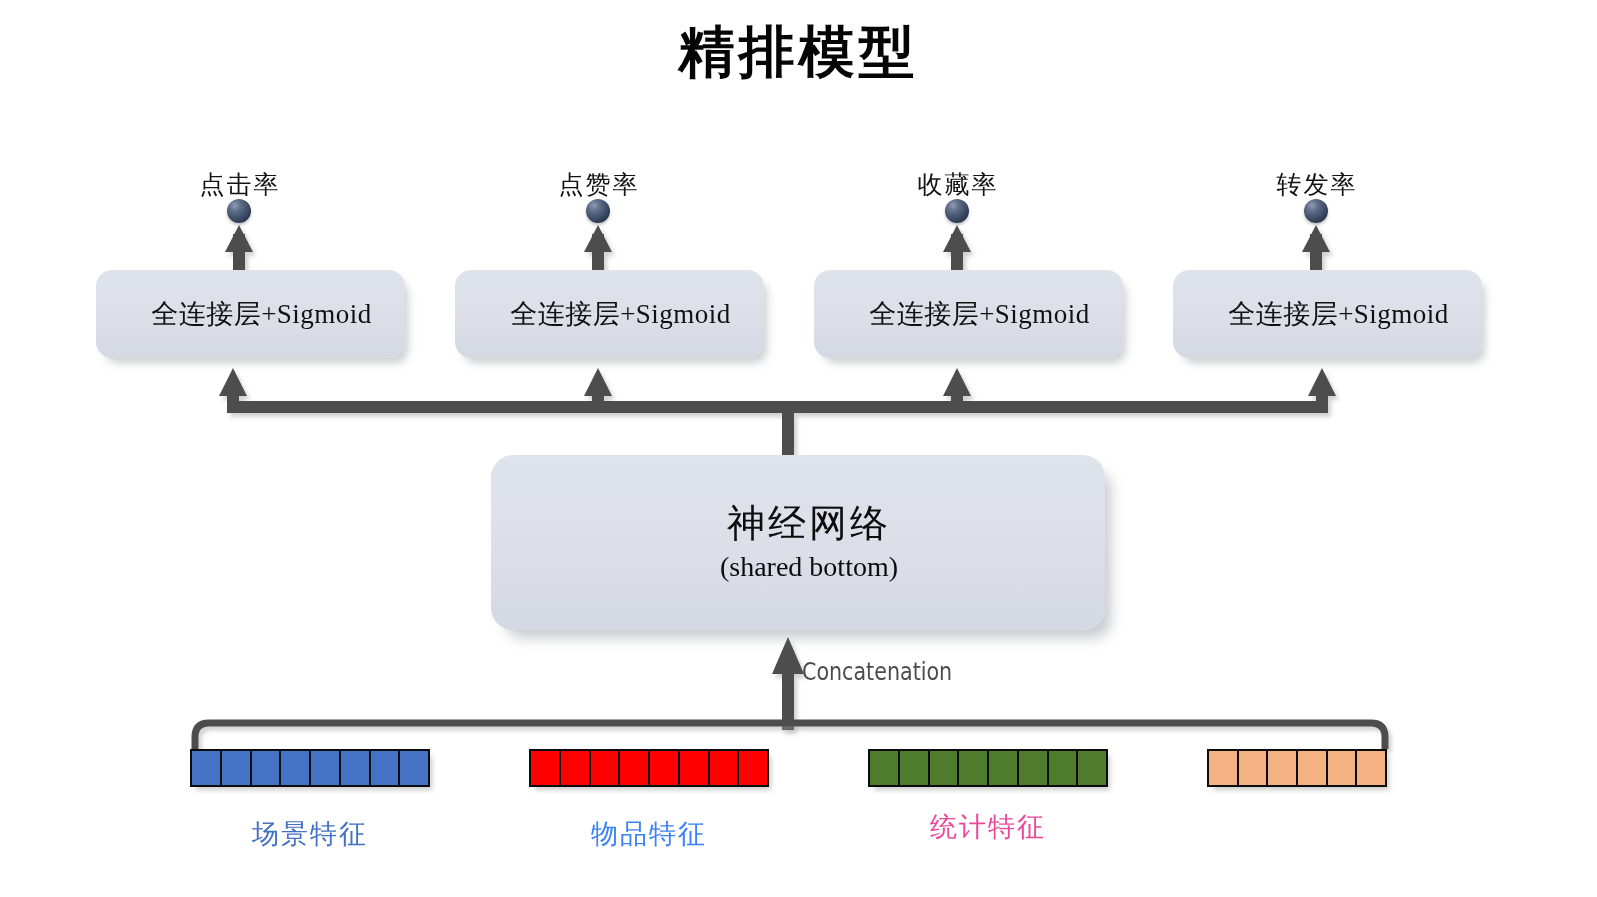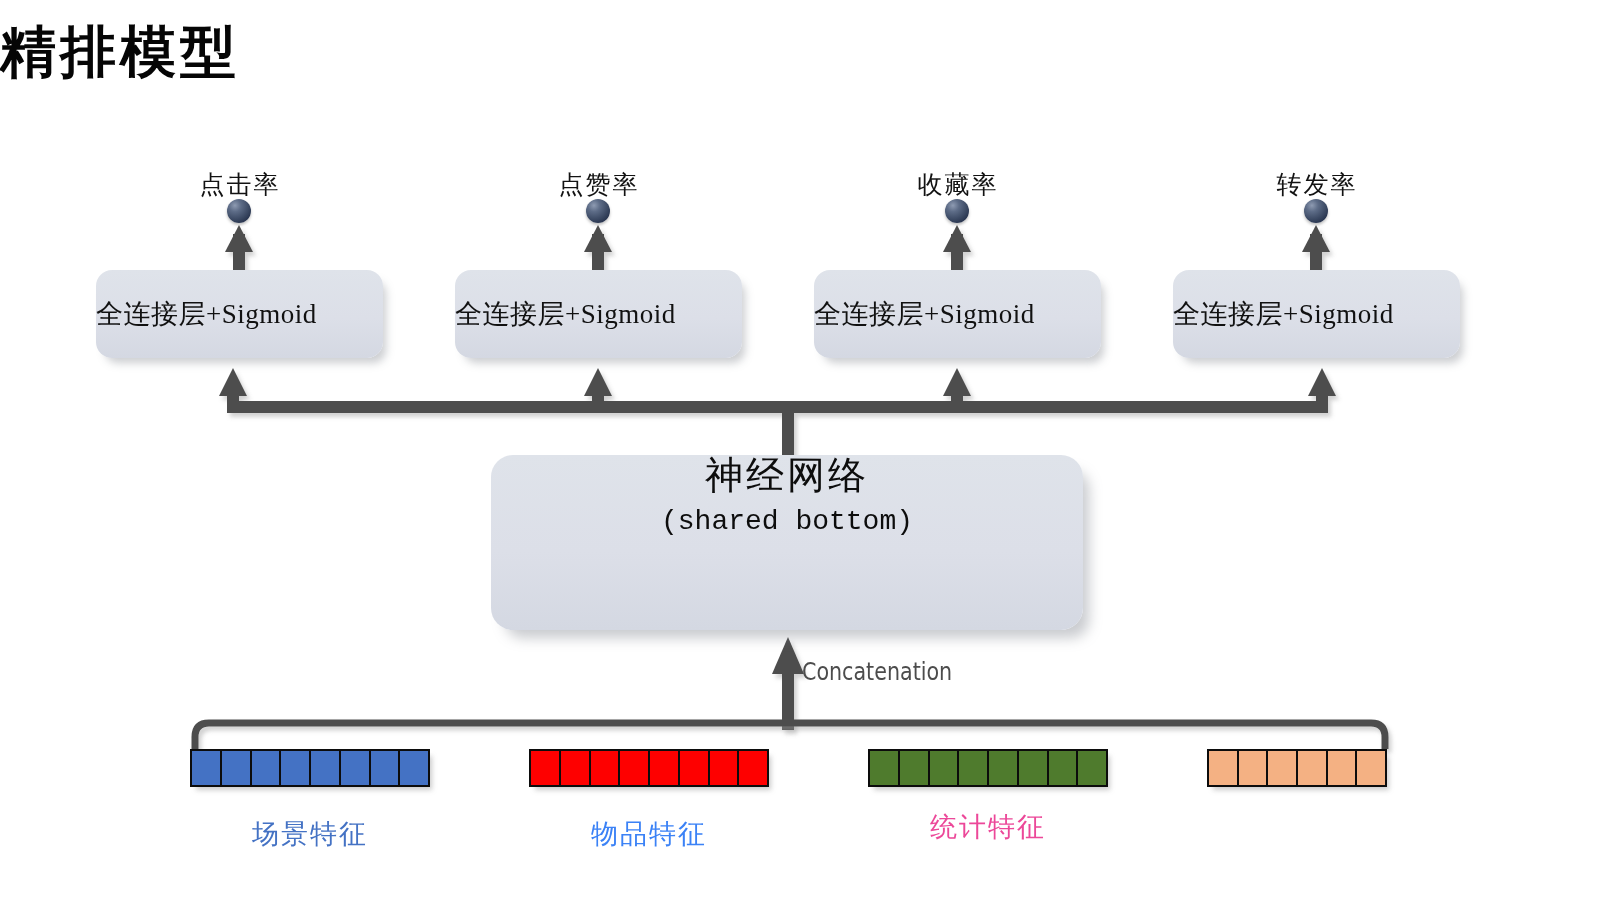--- a/index.html
+++ b/index.html
@@ -20,21 +20,21 @@
     left: 0; top: 0;
     width: 1597px;
     height: 897px;
   }
   .abs { position: absolute; }
 
   
   #title {
     left: 0; top: 18px;
     width: 1597px;
-    text-align: left;
+    text-align: center;
     font-family: "Liberation Serif", "DejaVu Serif", serif;
     font-size: 56px;
     font-weight: bold;
     color: #050505;
     letter-spacing: 4px;
     line-height: 68px;
     white-space: nowrap;
   }
 
   
@@ -57,21 +57,23 @@
     box-shadow: 0 2px 3px rgba(0,0,0,0.25);
   }
 
   
   .nn-box {
     background: linear-gradient(180deg, #dfe3ea 0%, #dcdfe8 55%, #d4d8e2 100%);
     border-radius: 16px;
     box-shadow: 6px 8px 9px -3px rgba(120,125,135,0.38);
     display: flex;
     align-items: center;
-    text-align: center;
+    justify-content: center;
+    text-align: center;
+    padding-left: 22px;
   }
   .fc-label {
     font-size: 27px;
     color: #111111;
     white-space: nowrap;
     letter-spacing: 0.5px;
   }
   #shared-bottom-box {
     border-radius: 22px;
     flex-direction: column;
@@ -201,21 +203,21 @@
   <div class="abs nn-box" style="left:455px; top:270px; width:287px; height:88px;">
     <span class="fc-label">全连接层+Sigmoid</span>
   </div>
   <div class="abs nn-box" style="left:814px; top:270px; width:287px; height:88px;">
     <span class="fc-label">全连接层+Sigmoid</span>
   </div>
   <div class="abs nn-box" style="left:1173px; top:270px; width:287px; height:88px;">
     <span class="fc-label">全连接层+Sigmoid</span>
   </div>
 
-  <div class="abs nn-box" id="shared-bottom-box" style="left:491px; top:455px; width:592px; height:175px;font-family:Liberation Mono, monospace;">
+  <div class="abs nn-box" id="shared-bottom-box" style="left:491px; top:455px; width:592px; height:175px;">
     <div id="sb-title">神经网络</div>
     <div id="sb-sub">(shared bottom)</div>
   </div>
 
   <div class="abs" id="concat-label" style="left:802px; top:658px;">Concatenation</div>
 
   <div class="abs feat-group" style="left:190px; top:749px;">
     <div class="feat-cells" id="cells-user" style="width:240px; height:38px;">
         <div class="cell" style="flex: 1 1 0px; background: rgb(68, 114, 196);"></div>
         <div class="cell" style="flex: 1 1 0px; background: rgb(68, 114, 196);"></div>

